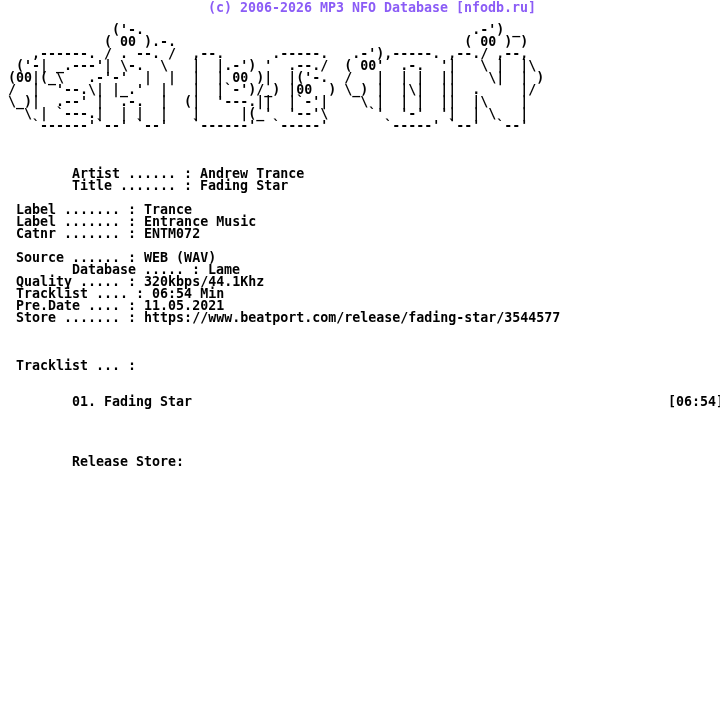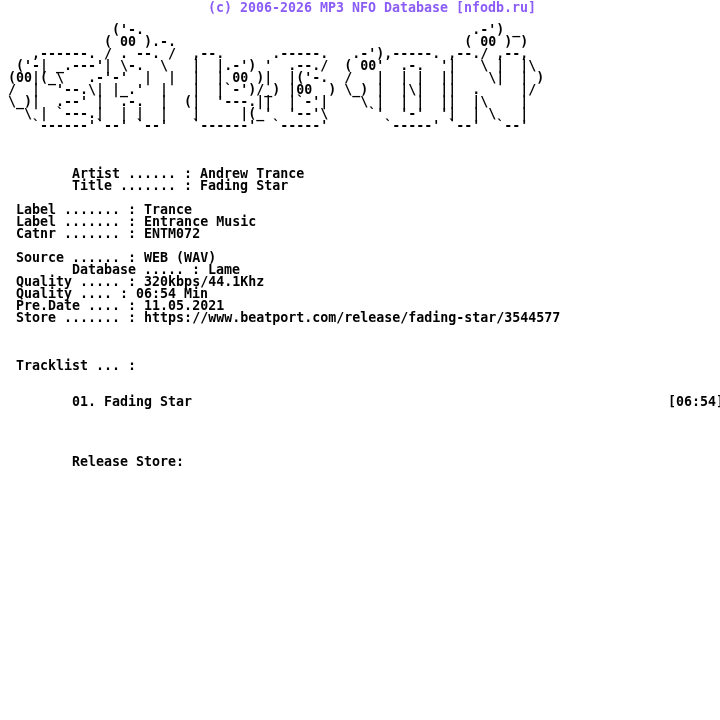--- a/index.html
+++ b/index.html
@@ -58,21 +58,21 @@
 <div class="abs ln ind2" style="top:216px"><span class="lbl">Label ....... :</span><span class="val">Entrance Music</span></div>
 
 <div class="abs ln ind2" style="top:228px"><span class="lbl">Catnr ....... :</span><span class="val">ENTM072</span></div>
 
 <div class="abs ln ind2" style="top:252px"><span class="lbl">Source ...... :</span><span class="val">WEB (WAV)</span></div>
 
 <div class="abs ln ind9" style="top:264px"><span class="lbl">Database ..... :</span><span class="val">Lame</span></div>
 
 <div class="abs ln ind2" style="top:276px"><span class="lbl">Quality ..... :</span><span class="val">320kbps/44.1Khz</span></div>
 
-<div class="abs ln ind2" style="top:288px"><span class="lbl">Quality .... :</span><span class="val">06:54 Min</span></div>
+<div class="abs ln ind2" style="top:288px"><span class="lbl">Tracklist .... :</span><span class="val">06:54 Min</span></div>
 
 <div class="abs ln ind2" style="top:300px"><span class="lbl">Pre.Date .... :</span><span class="val">11.05.2021</span></div>
 
 <div class="abs ln ind2" style="top:312px"><span class="lbl">Store ....... :</span><span class="val">https://www.beatport.com/release/fading-star/3544577</span></div>
 
 <div class="abs ln ind2" style="top:360px">Tracklist ... :</div>
 
 <div id="track-line" class="abs ln" style="top:396px;left:72px;right:0"><span>01.</span><span class="tracktitle">Fading Star</span><span id="track-duration">[06:54]</span></div>
 
 <div class="abs ln ind9" style="top:456px">Release Store:</div>

